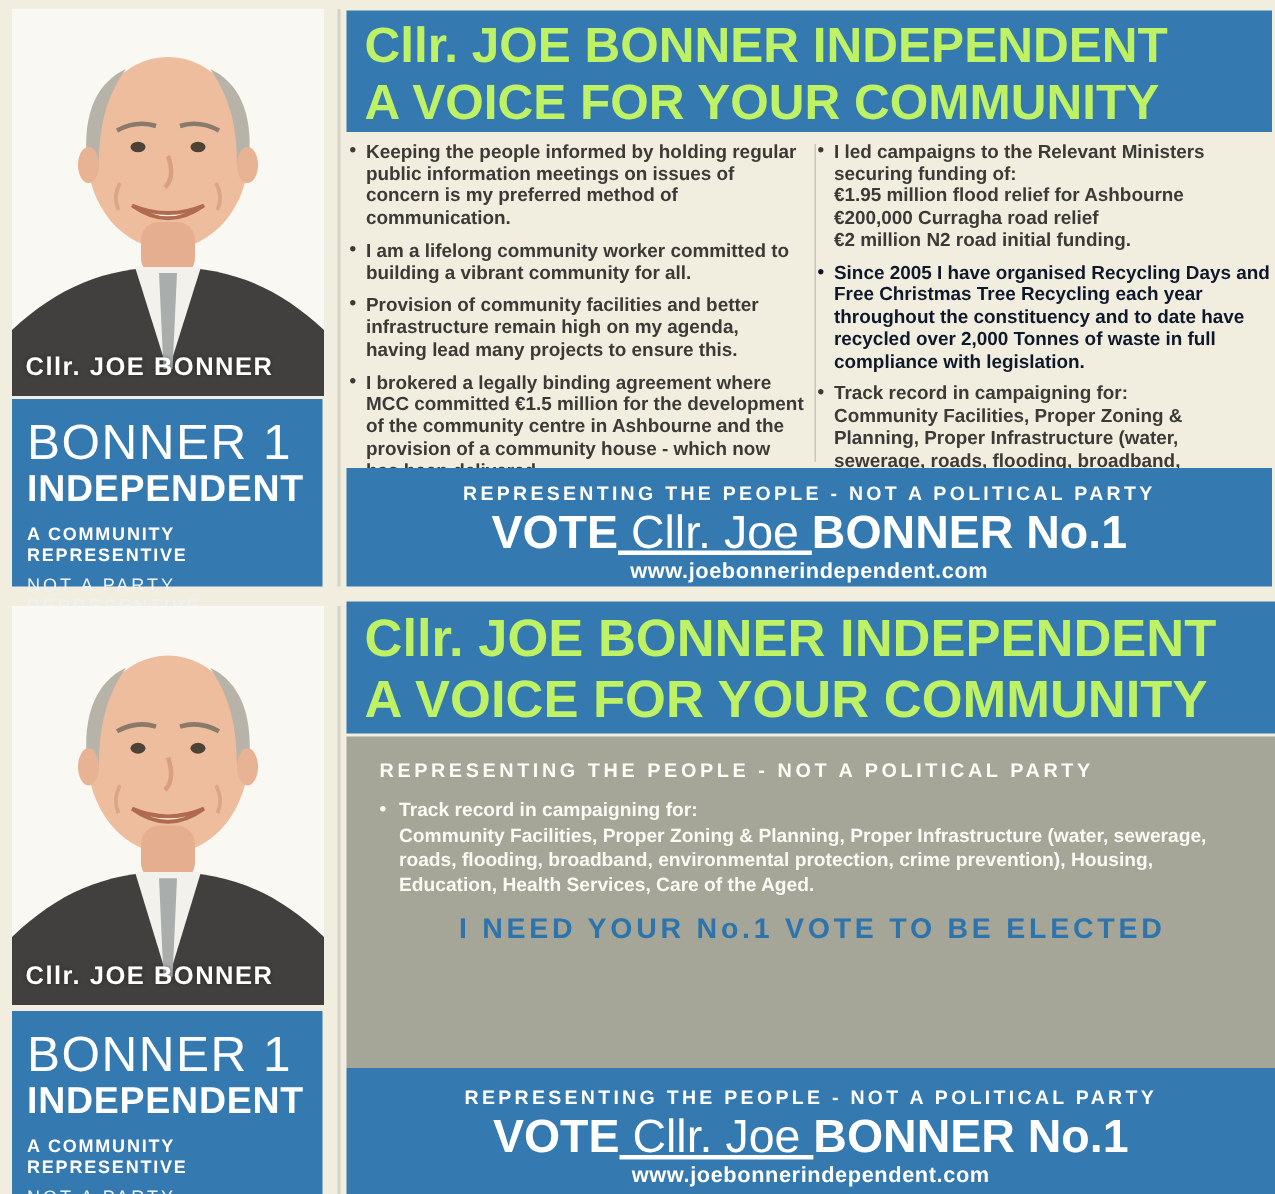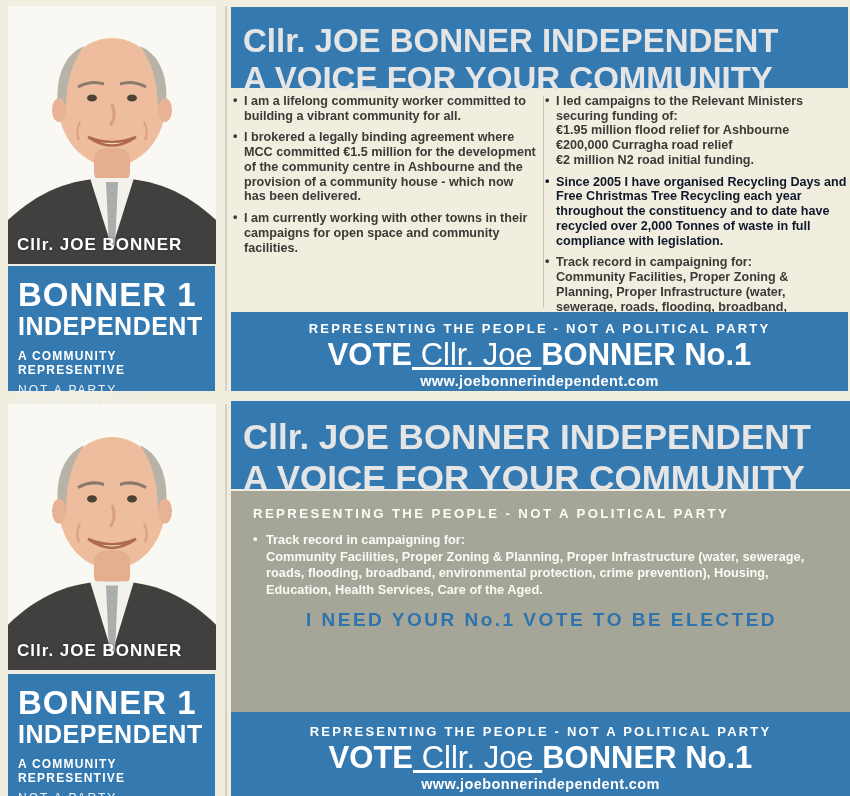--- a/index.html
+++ b/index.html
@@ -13,26 +13,26 @@
   
   .photo{background:#faf8f2; overflow:hidden;}
   .photo svg{display:block; width:100%; height:100%;}
   .photo-caption{
     position:absolute; left:9px; bottom:9px;
     color:#ffffff; font-weight:700; font-size:17px; letter-spacing:1px;
     text-shadow:0 0 3px rgba(0,0,0,.4);
   }
   
   .side-box{background:#3579b1; color:#fff; padding:12px 0 0 10px; box-sizing:border-box;}
-  .sb1{font-size:33px; font-weight:700; letter-spacing:1px; line-height:34px;}
+  .sb1{font-size:33px; font-weight:400; letter-spacing:1px; line-height:34px;}
   .sb2{font-size:25px; font-weight:800; letter-spacing:.5px; line-height:28px;}
   .sb3{font-size:12px; font-weight:700; letter-spacing:1.2px; margin-top:9px;}
   .sb4{font-size:12px; font-weight:400; letter-spacing:2px; margin-top:6px; color:#eef3f8;}
   
-  .masthead{background:#3579b1; color:#e5e5e5; padding:15px 0 0 12px; box-sizing:border-box;}
+  .masthead{background:#3579b1; color:#bef264; padding:4px 0 0 12px; box-sizing:border-box;}
   .m-line{font-size:33px; line-height:38px; font-weight:600; white-space:nowrap;}
   .masthead-b .m-line{font-size:35px; line-height:41px;}
   .xb{font-weight:900;}
   
   .cols{display:flex;}
   .col{width:306px;}
   .col+.col{margin-left:9px;}
   ul.bullets{list-style:none; margin:0; padding:0; font-size:12.6px; font-weight:600; line-height:1.17;}
   ul.bullets li{position:relative; padding-left:11px; margin-bottom:7px;}
   ul.bullets li::before{content:"•"; position:absolute; left:0; top:-1px;}
@@ -96,21 +96,23 @@
   <div class="abs edge-line" style="left:225px; top:6px; height:385px;"></div>
 
   <div class="abs masthead" style="left:231px; top:7px; width:617px; height:81px;">
     <div class="m-line"><span>Cllr. JOE BONNER </span><span class="xb">INDEPENDENT</span></div>
     <div class="m-line xb">A VOICE FOR YOUR COMMUNITY</div>
   </div>
 
   <div class="abs cols" style="left:233px; top:94px; width:615px;">
     <div class="col">
       <ul class="bullets">
+          <li>Keeping the people informed by holding regular public information meetings on issues of concern is my preferred method of communication.</li>
           <li>I am a lifelong community worker committed to building a vibrant community for all.</li>
+          <li>Provision of community facilities and better infrastructure remain high on my agenda, having lead many projects to ensure this.</li>
           <li>I brokered a legally binding agreement where MCC committed €1.5 million for the development of the community centre in Ashbourne and the provision of a community house - which now has been delivered.</li>
           <li>I am currently working with other towns in their campaigns for open space and community facilities.</li>
         </ul>
     </div>
     <div class="col">
       <ul class="bullets">
           <li>I led campaigns to the Relevant Ministers securing funding of:<br>€1.95 million flood relief for Ashbourne<br>€200,000 Curragha road relief<br>€2 million N2 road initial funding.</li>
           <li class="green">Since 2005 I have organised Recycling Days and Free Christmas Tree Recycling each year throughout the constituency and to date have recycled over 2,000 Tonnes of waste in full compliance with legislation.</li>
           <li>Track record in campaigning for:<br>Community Facilities, Proper Zoning &amp; Planning, Proper Infrastructure (water, sewerage, roads, flooding, broadband, environmental protection, crime prevention), Housing, Education, Health Services, Care of the Aged.</li>
         </ul>

